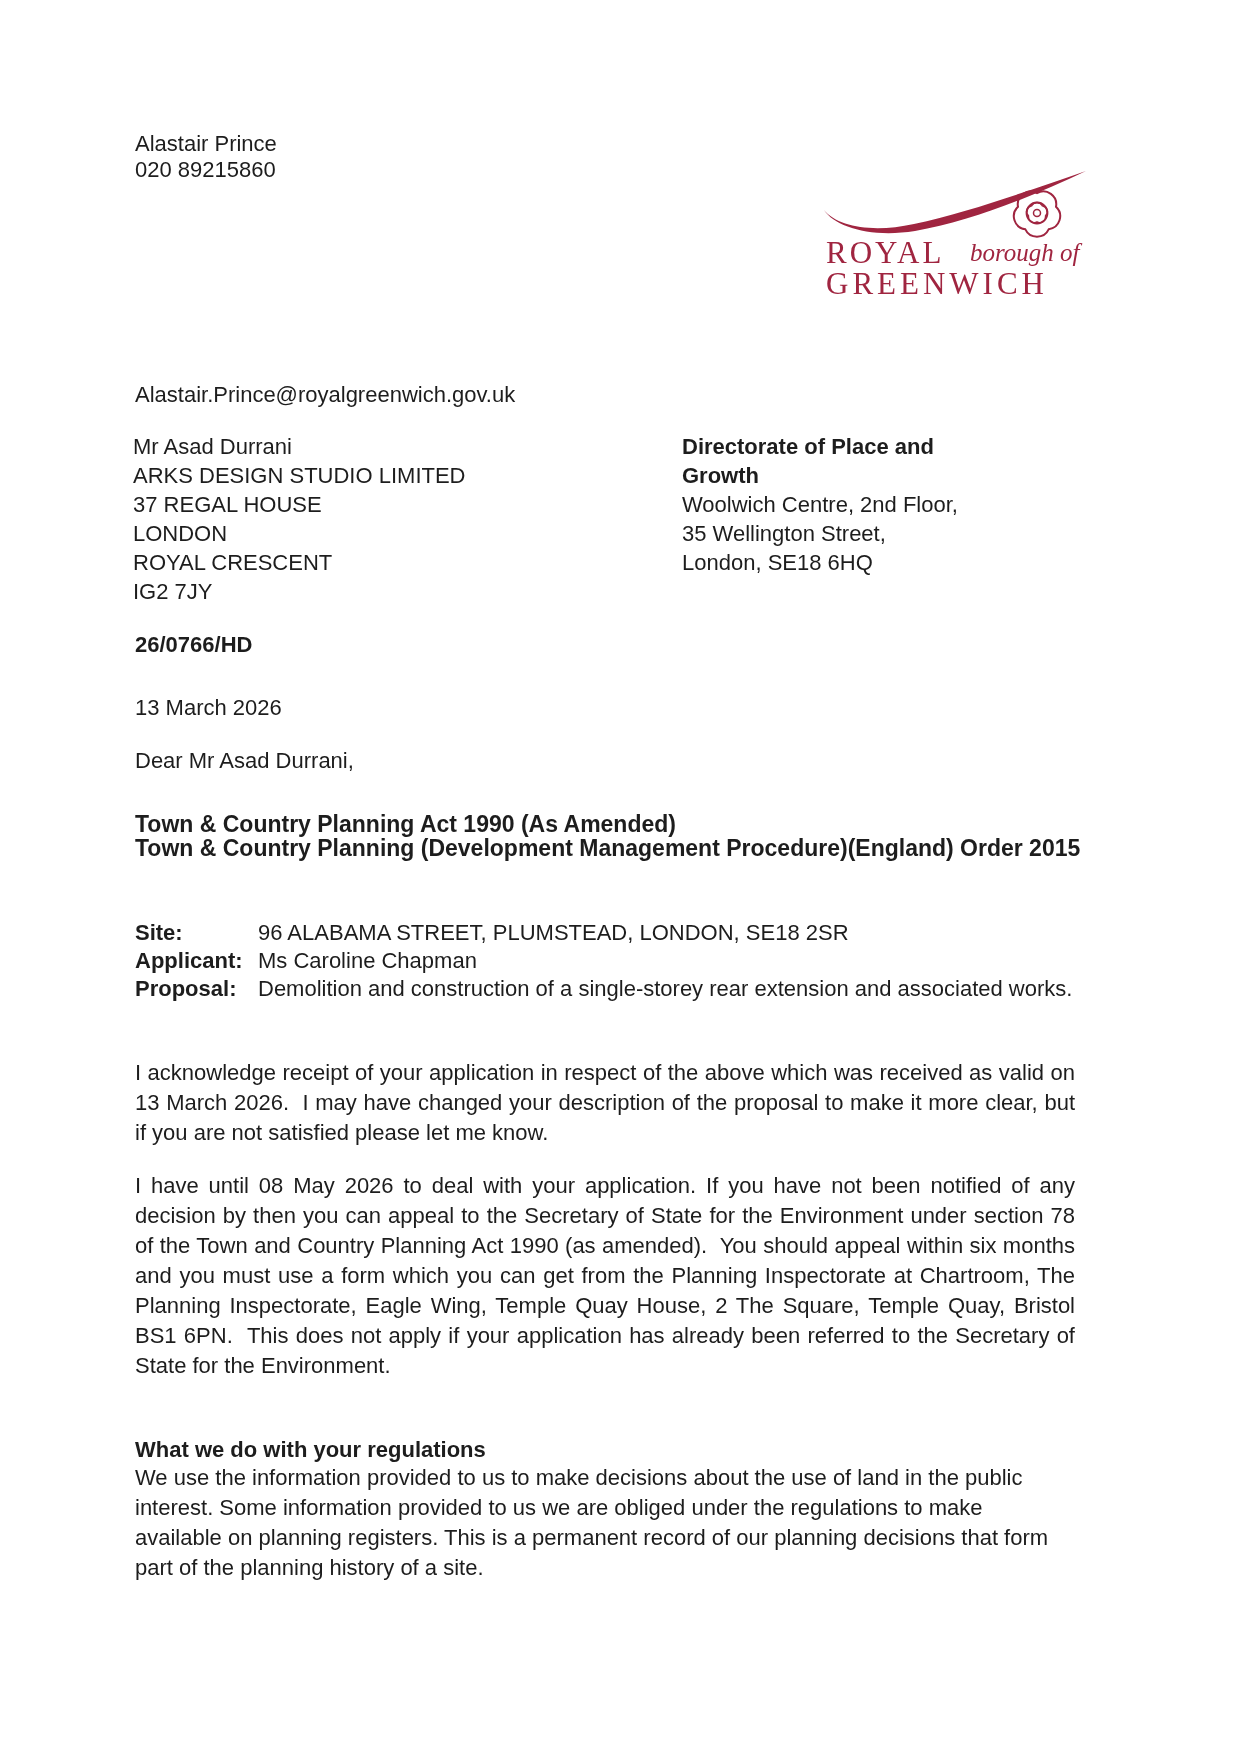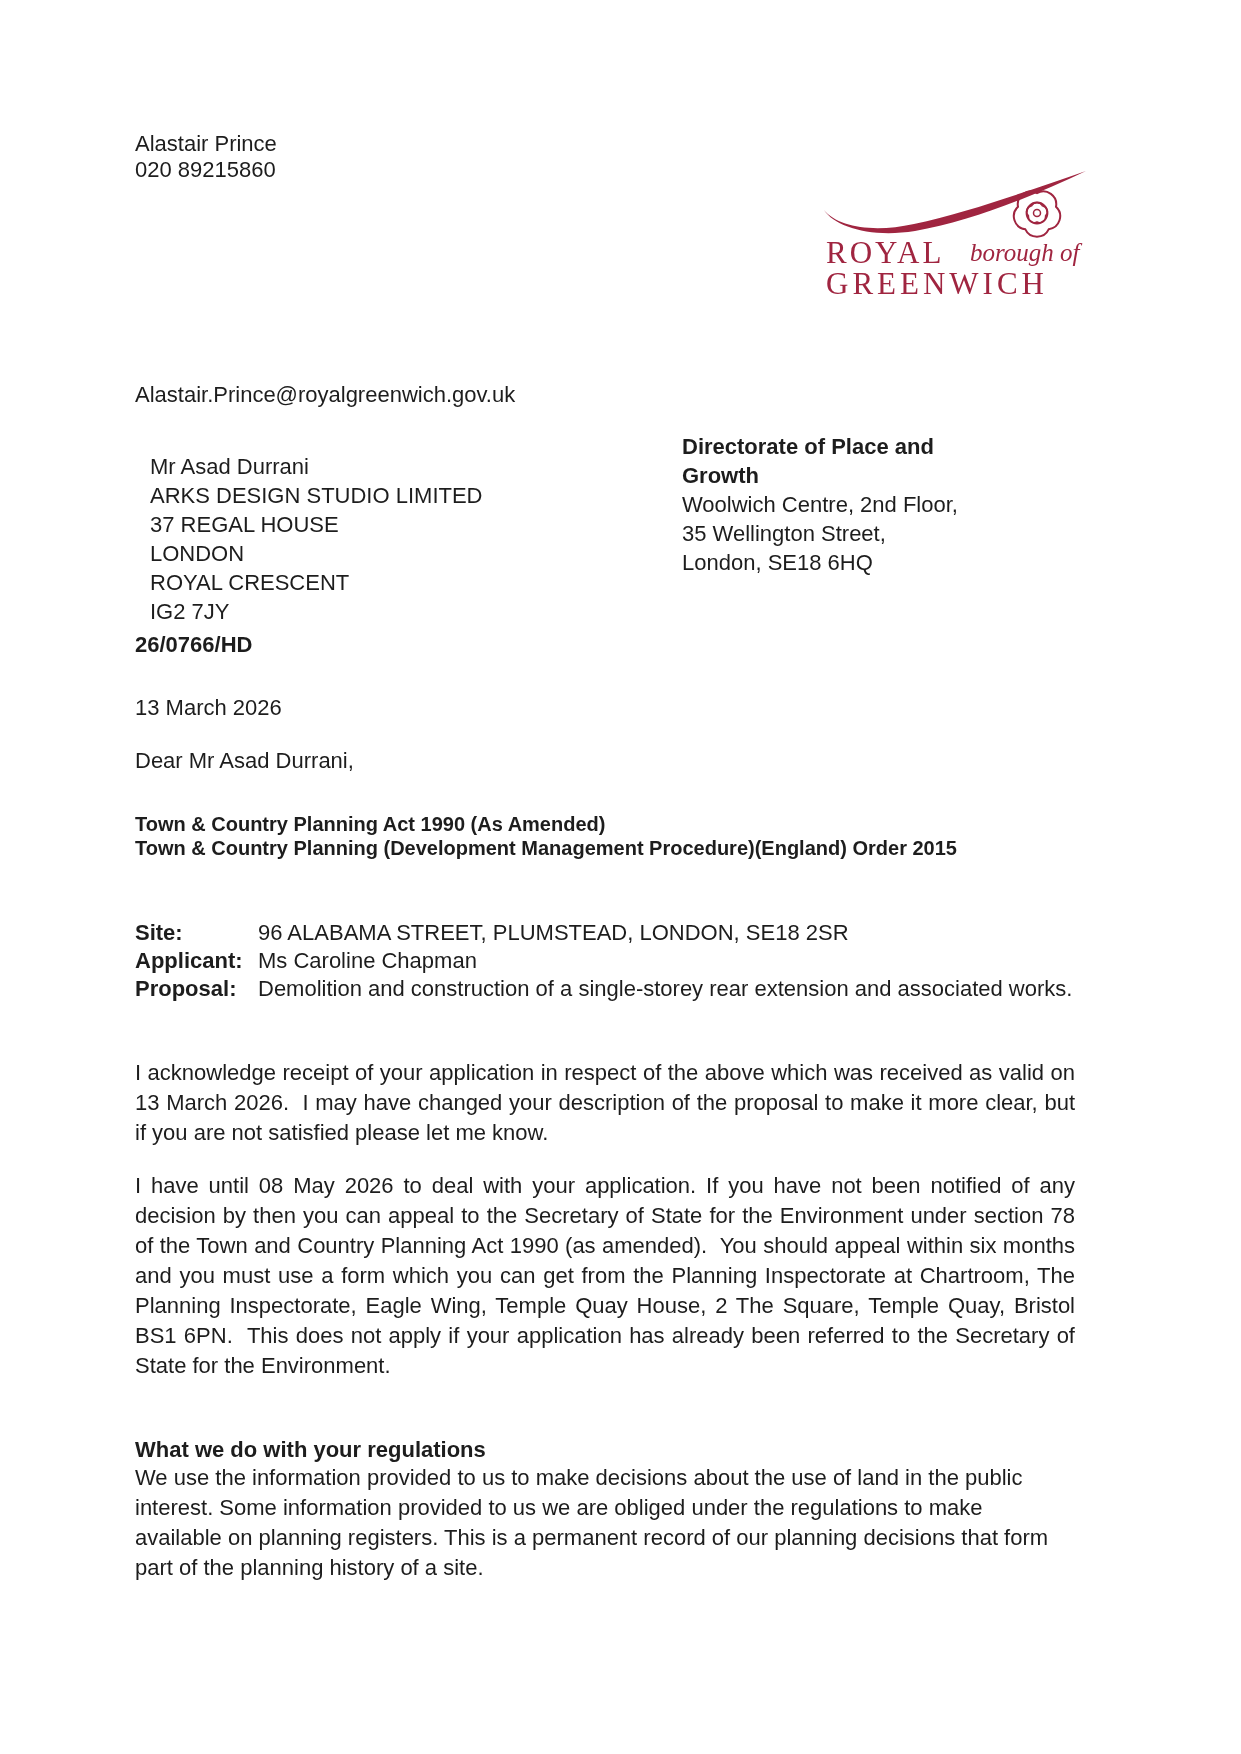--- a/index.html
+++ b/index.html
@@ -12,27 +12,27 @@
     color: #1d1d1d;
     font-size: 22px;
     overflow: hidden;
   }
   .abs { position: absolute; }
   .sender-name   { left:135px; top:103px;margin-top:28px; }
   .phone         { left:135px; top:157px; }
   .logo-wrap     { left:818px; top:166px; width:272px; height:132px; }
   .logo-wrap svg { width:100%; height:100%; display:block; font-family:"Liberation Serif", serif; }
   .email         { left:135px; top:374px;margin-top:8px; }
-  .recipient     { left:150px; top:432px; line-height:29px;margin-top:20px; }
+  .recipient     { left:133px; top:432px; line-height:29px; }
   .directorate   { left:682px; top:432px; width:300px; line-height:29px; }
   .directorate .dir-title { font-weight:bold; }
   .reference     { left:135px; top:632px; font-weight:bold; }
   .date          { left:135px; top:695px; }
   .salutation    { left:135px; top:748px; }
-  .legal         { left:135px; top:812px; font-size:20px; font-weight:bold; line-height:24px; }
+  .legal         { left:135px; top:812px; font-size:23px; font-weight:bold; line-height:24px; }
   .details       { left:135px; top:919px; width:940px; line-height:28px; }
   .detail-row    { display:flex; align-items:flex-end; }
   .detail-label  { width:123px; flex:0 0 123px; font-weight:bold; }
   .detail-value  { flex:1; }
   .detail-value.bold { font-weight:normal; }
   .detail-value.justify { text-align:justify; }
   .para          { left:135px; top:0; width:940px; line-height:30px; text-align:justify; white-space:pre-wrap; }
   .para1         { top:1058px; }
   .para2         { top:1171px; }
   .info-heading  { left:135px; top:1437px; font-weight:bold; }

